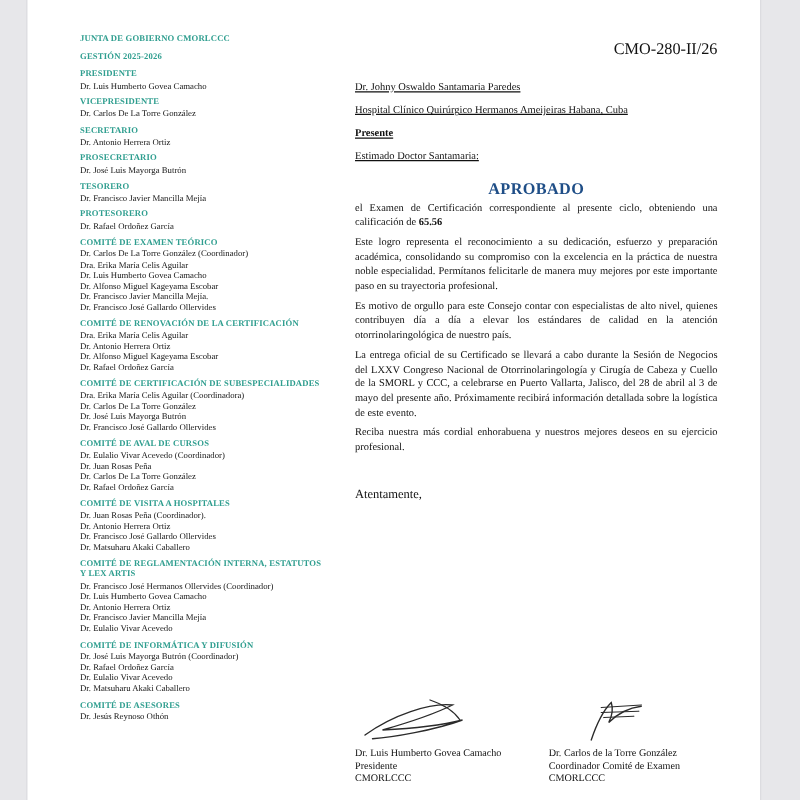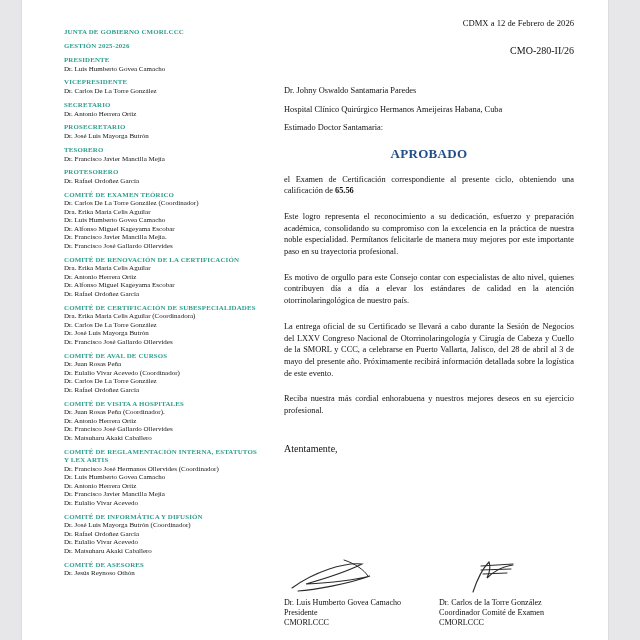--- a/index.html
+++ b/index.html
@@ -70,28 +70,28 @@
     font-family:"Liberation Serif", serif;
     color:#111;
     font-size:8.3px;
     line-height:11.6px;
   }
   .meta{
     text-align:right;
     margin:0 0 0 0;
   }
   .meta .date{ font-size:8.6px; display:block; }
-  .meta .ref{ font-size:10px; display:block; margin-top:15px;text-align:right;}
-
-  .addr{ margin-top:29px; }
+  .meta .ref{ font-size:13px; display:block; margin-top:15px;text-align:right;}
+
+  .addr{ margin-top:19px;text-decoration:underline; }
   .addr div{ margin-bottom:7px; font-size:8.4px; }
   .addr .bold{ font-weight:bold; }
 
   .para{
-    margin-top:14px;
+    margin-top:4px;
     text-align:justify;
     font-size:8.35px;
     line-height:11.7px;
   }
   .para.first{margin-top:16px;}
   .aprobado{
     margin-top:14px;
     text-align:center;
     font-weight:bold;
     font-size:13px;
@@ -193,22 +193,22 @@
           </div>
           <div class="sec">
             <div class="sec-title">COMITÉ DE CERTIFICACIÓN DE SUBESPECIALIDADES</div>
             <div class="sec-item">Dra. Erika María Celis Aguilar (Coordinadora)</div>
             <div class="sec-item">Dr. Carlos De La Torre González</div>
             <div class="sec-item">Dr. José Luis Mayorga Butrón</div>
             <div class="sec-item">Dr. Francisco José Gallardo Ollervides</div>
           </div>
           <div class="sec">
             <div class="sec-title">COMITÉ DE AVAL DE CURSOS</div>
+            <div class="sec-item">Dr. Eulalio Vivar Acevedo (Coordinador)</div>
             <div class="sec-item">Dr. Juan Rosas Peña</div>
-            <div class="sec-item">Dr. Eulalio Vivar Acevedo (Coordinador)</div>
             <div class="sec-item">Dr. Carlos De La Torre González</div>
             <div class="sec-item">Dr. Rafael Ordoñez García</div>
           </div>
           <div class="sec">
             <div class="sec-title">COMITÉ DE VISITA A HOSPITALES</div>
             <div class="sec-item">Dr. Juan Rosas Peña (Coordinador).</div>
             <div class="sec-item">Dr. Antonio Herrera Ortiz</div>
             <div class="sec-item">Dr. Francisco José Gallardo Ollervides</div>
             <div class="sec-item">Dr. Matsuharu Akaki Caballero</div>
           </div>
@@ -230,27 +230,27 @@
           </div>
           <div class="sec">
             <div class="sec-title">COMITÉ DE ASESORES</div>
             <div class="sec-item">Dr. Jesús Reynoso Othón</div>
           </div>
         </div>
     </div>
 
     <div class="letter">
       <div class="meta">
-        <span class="date">CDMX a 12 de Febrero de 2026</span>
         <span class="ref">CMO-280-II/26</span>
       </div>
 
       <div class="addr">
         <div>Dr. Johny Oswaldo Santamaria Paredes</div>
         <div>Hospital Clínico Quirúrgico Hermanos Ameijeiras Habana, Cuba</div>
+        <div class="bold">Presente</div>
         <div>Estimado Doctor Santamaria:</div>
       </div>
 
 
       <div class="aprobado">APROBADO</div>
 
       <div class="para"><span>el Examen de Certificación correspondiente al presente ciclo, obteniendo una calificación de </span><span class="score">65.56</span></div>
 
       <div class="para">Este logro representa el reconocimiento a su dedicación, esfuerzo y preparación académica, consolidando su compromiso con la excelencia en la práctica de nuestra noble especialidad. Permítanos felicitarle de manera muy mejores por este importante paso en su trayectoria profesional.</div>
       <div class="para">Es motivo de orgullo para este Consejo contar con especialistas de alto nivel, quienes contribuyen día a día a elevar los estándares de calidad en la atención otorrinolaringológica de nuestro país.</div>

